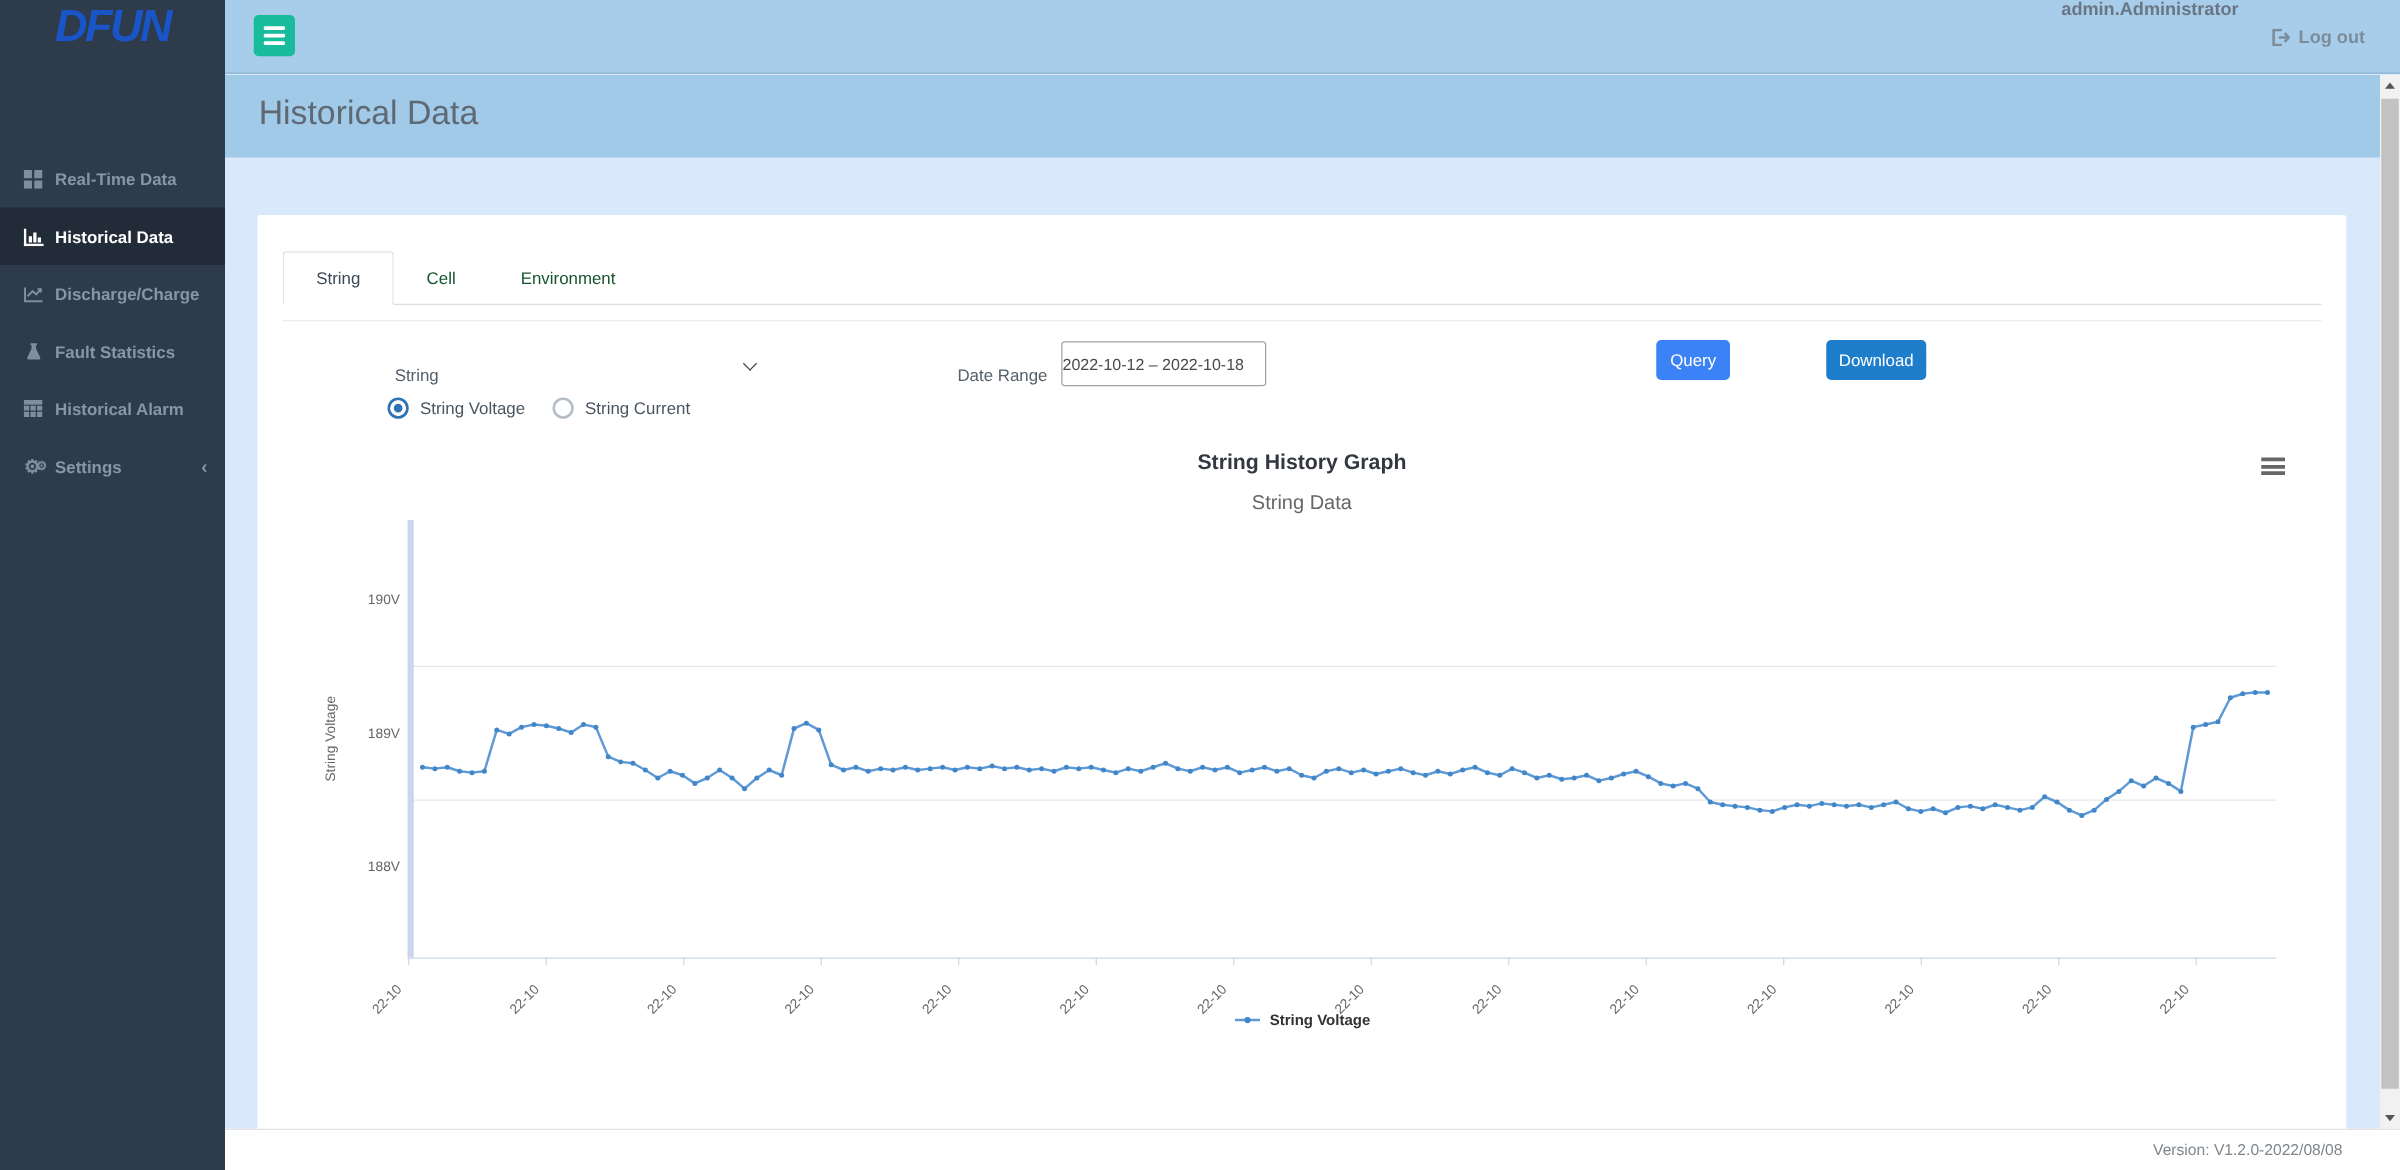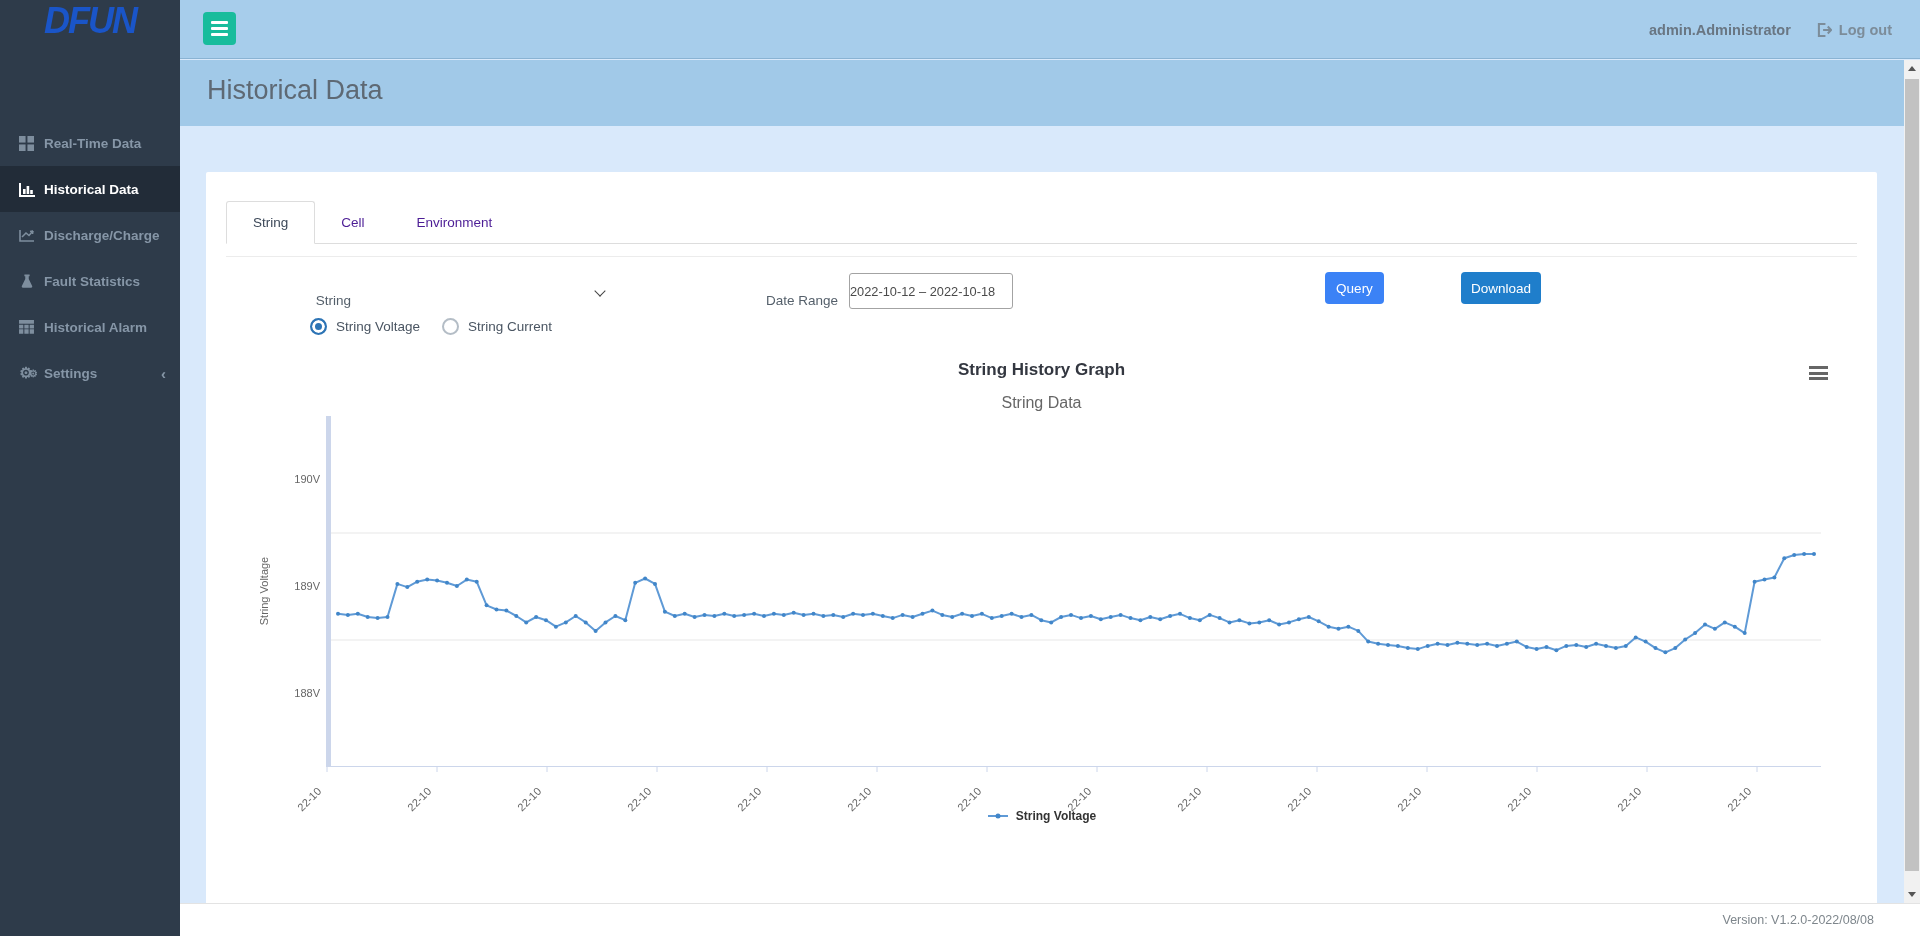--- a/index.html
+++ b/index.html
@@ -21,36 +21,36 @@
   .nav .chev { margin-left:auto; font-size:15px; color:#8696a7; }
   .badge { position:absolute; right:16px; bottom:-9px; min-width:26px; height:19px; background:#f0a04b; color:#fff;
            font-size:12px; font-weight:bold; text-align:center; line-height:19px; border-radius:4px; z-index:3; }
   .gears { font-size:15px; letter-spacing:-4px; }
   .gears .g2 { font-size:10px; vertical-align:4px; }
 
   
   .topbar { position:absolute; left:180px; top:0; width:1740px; height:59px; background:#a7cdeb; border-bottom:1px solid #8ab3d3; z-index:4; }
   .menu-toggle { position:absolute; left:23px; top:12px; width:33px; height:33px; background:#18bc9c; border:none; border-radius:4px; cursor:pointer; }
   .menu-toggle .bar { display:block; width:17px; height:2.5px; background:#fff; margin:3.5px auto; border-radius:1px; }
-  .topbar-right { position:absolute; right:28px; top:0; height:59px; display:flex; align-items:center; gap:26px; }
+  .topbar-right { position:absolute; right:28px; top:0; height:59px; display:flex; gap:26px; }
   .user-name { color:#697683; font-size:14.5px; font-weight:600; }
   .logout { display:flex; align-items:center; gap:7px; color:#7c8c99; font-size:14.5px; font-weight:600; text-decoration:none; cursor:pointer; }
   .logout svg { stroke:#7c8c99; }
 
   
   .page-header { position:absolute; left:180px; top:60px; width:1740px; height:66px; background:#a1c9e8; z-index:3; }
   .page-title { position:absolute; left:27px; top:15px; font-size:27px; font-weight:400; color:#5e6974; }
 
   
   .content { position:absolute; left:180px; top:126px; width:1724px; height:777px; background:#d9e9fb;margin-top:24px; }
   .card { position:absolute; left:26px; top:22px; width:1671px; height:741px; background:#ffffff; border-radius:2px; }
 
   
   .tabs { position:absolute; left:20px; top:29px; width:1631px; height:43px; border-bottom:1px solid #ddd; display:flex; }
-  .tab { height:43px; padding:0 26px; display:flex; align-items:center; font-size:13.5px; color:#4c1d95; cursor:pointer; margin-bottom:-1px; }
+  .tab { height:43px; padding:0 26px; display:flex; align-items:center; font-size:13.5px; color:#14532d; cursor:pointer; margin-bottom:-1px; }
   .tab.active { background:#fff; border:1px solid #ddd; border-bottom:1px solid #fff; border-radius:3px 3px 0 0; color:#3c4858; }
   .tabs-hr { position:absolute; left:20px; top:84px; width:1631px; border:none; border-top:1px solid #ececec; }
 
   
   .form-label { position:absolute; font-size:13.5px; color:#55606b; top:112px; line-height:33px; text-align:right; }
   .lbl-string { left:60px; width:85px; }
   .lbl-date   { left:540px; width:92px; }
   .string-select { position:absolute; left:156px; top:103px; width:259px; height:33px; border:1px solid #c9ced3; border-radius:3px;
                    background:#fff; font-size:13.5px; color:#333; padding:0 28px 0 10px; appearance:none; -webkit-appearance:none;
                    font-family:"Liberation Sans", sans-serif; }

